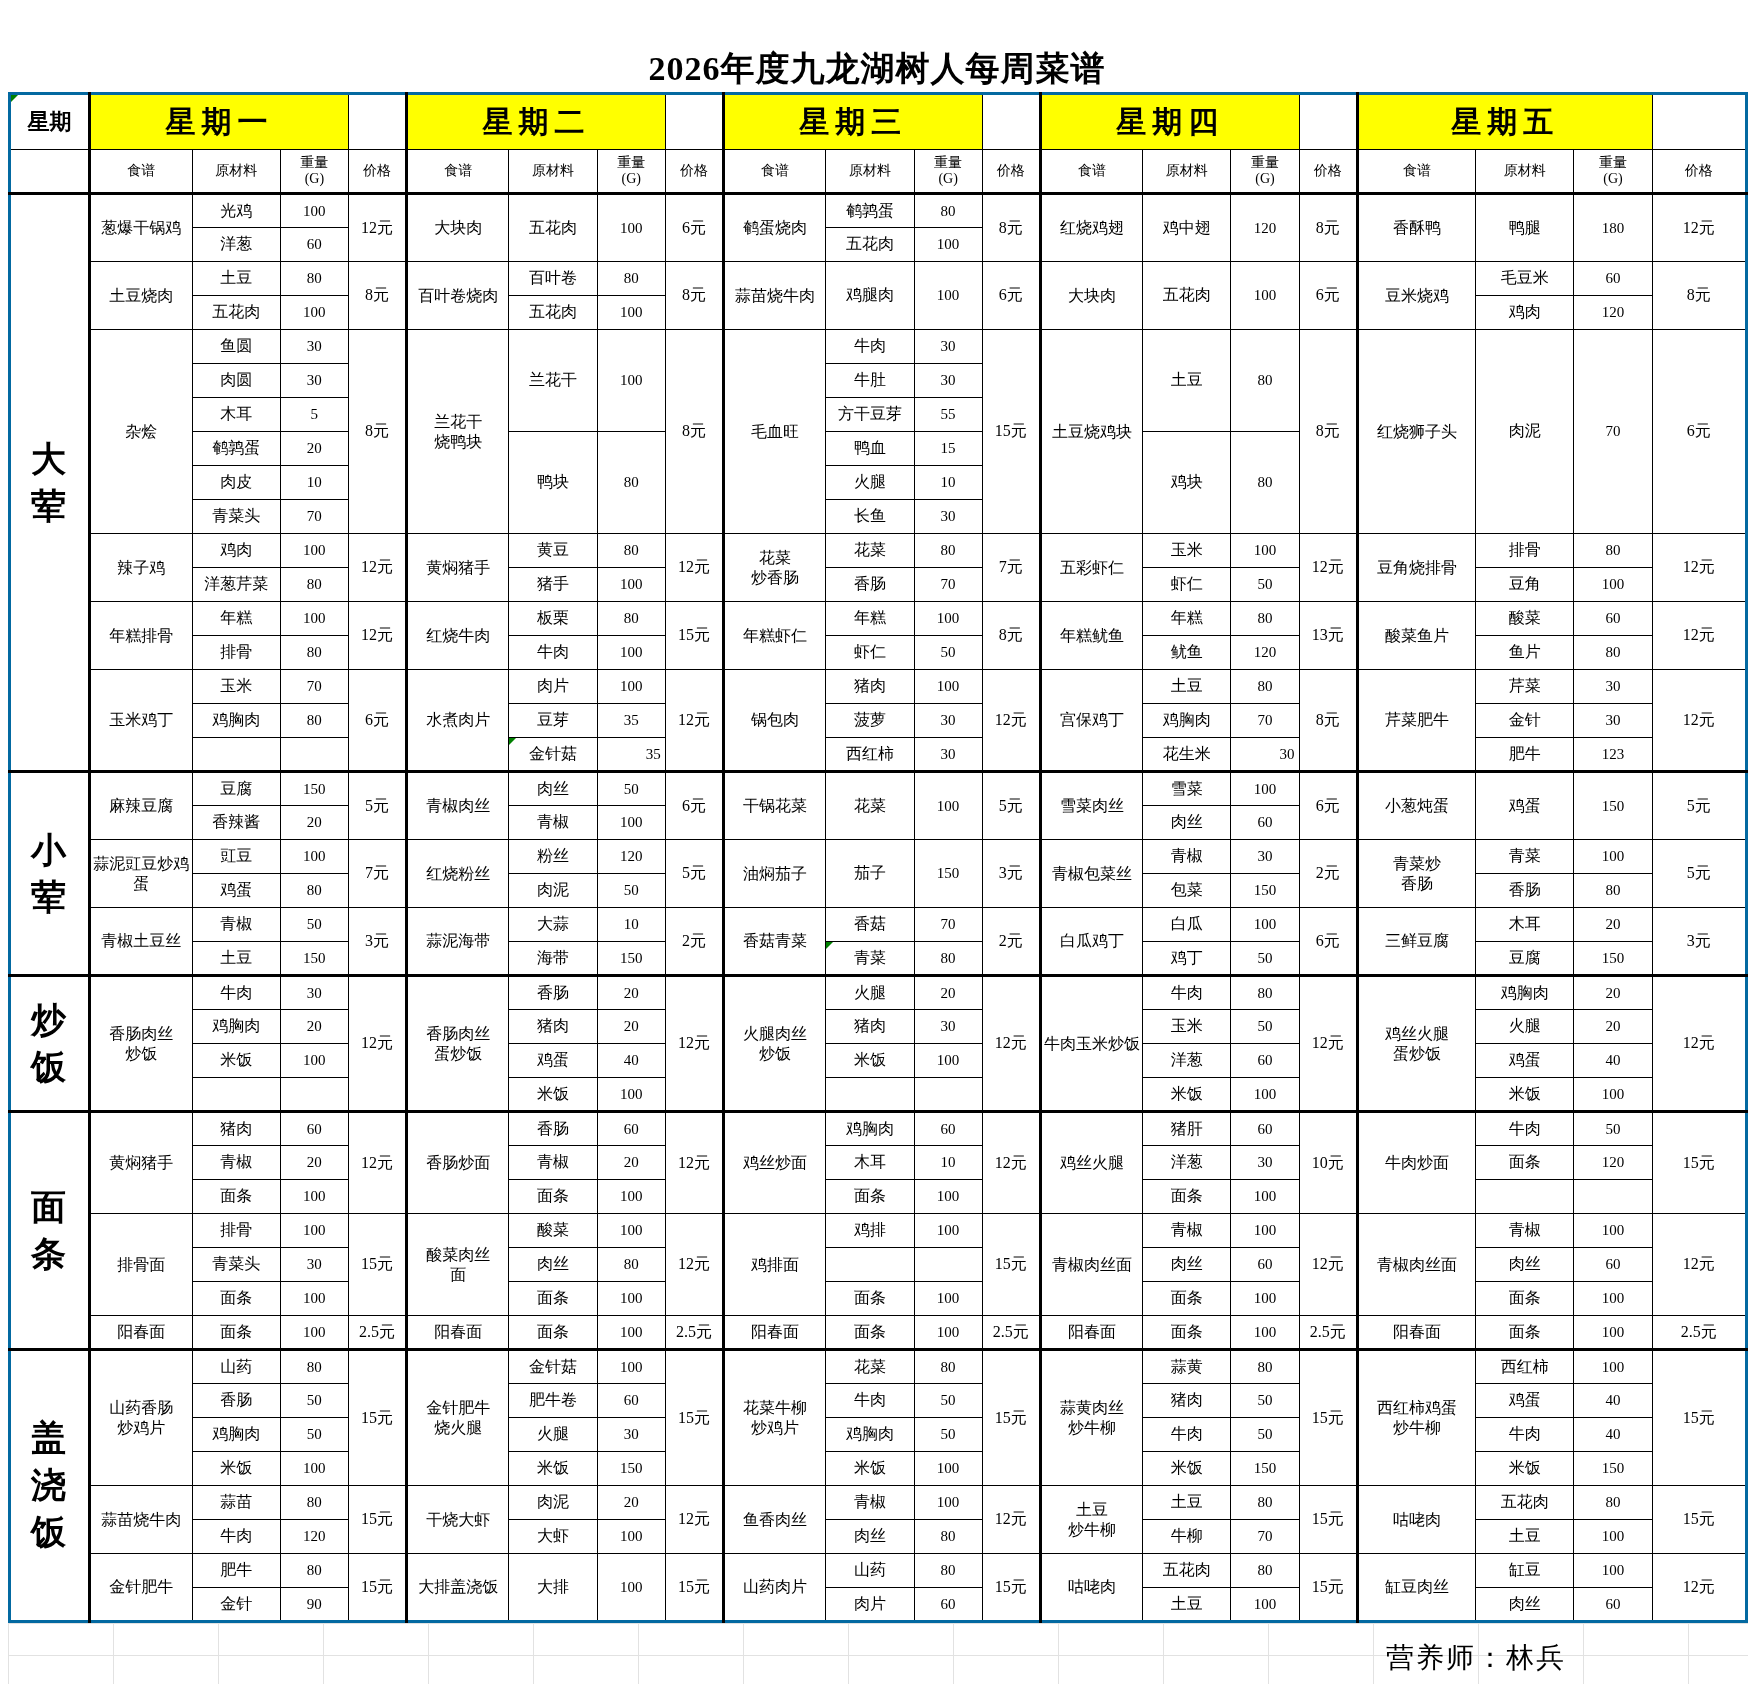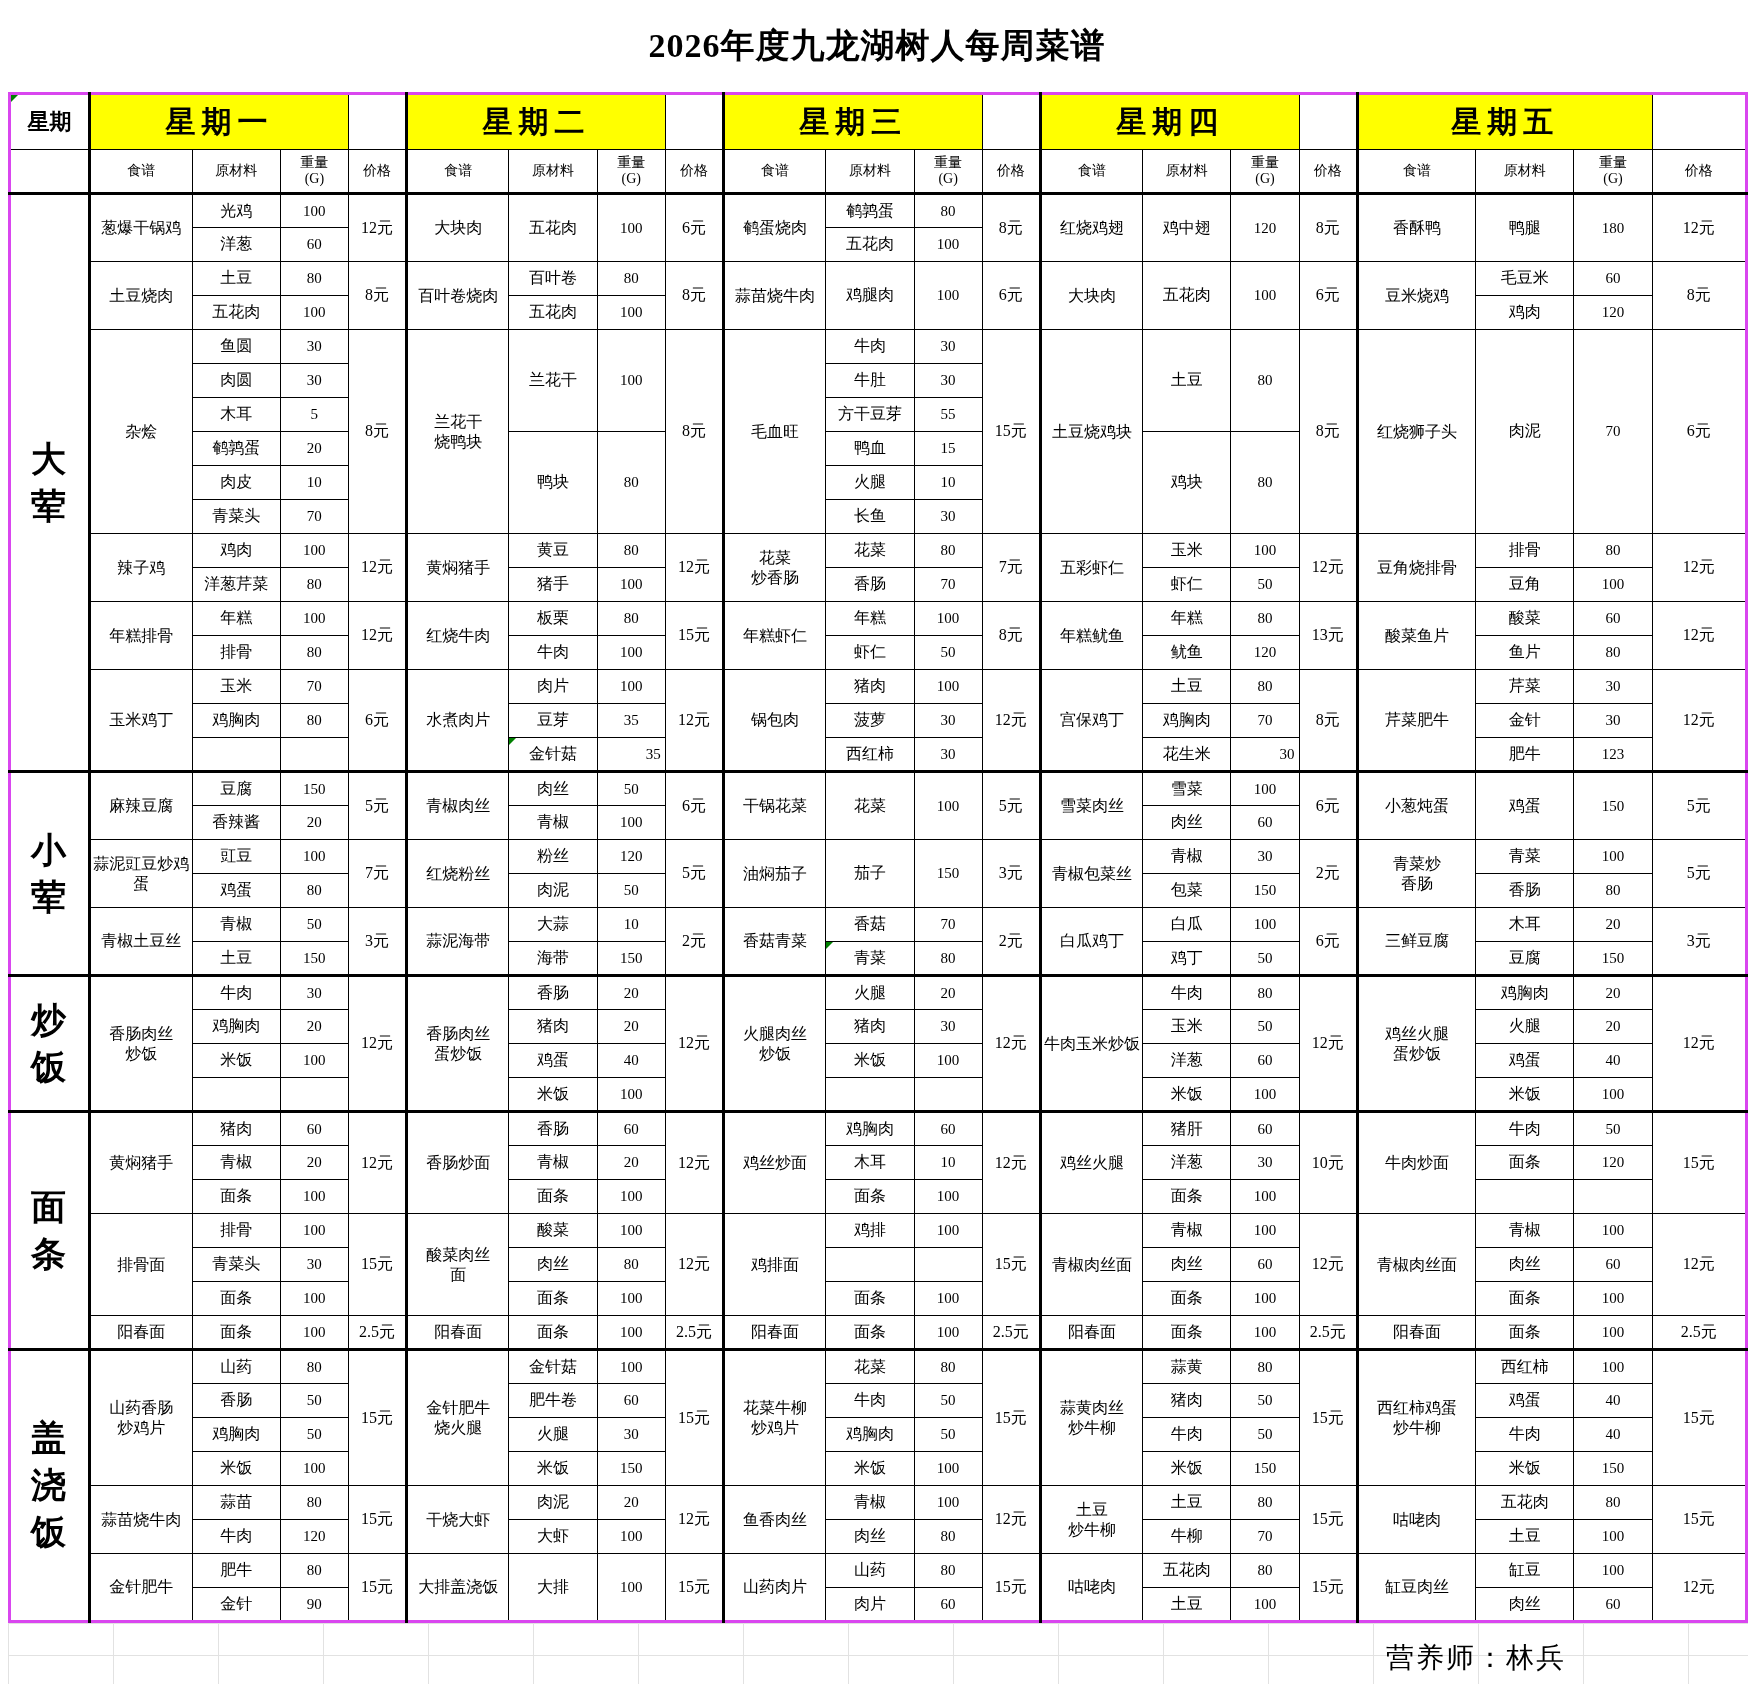--- a/index.html
+++ b/index.html
@@ -1,19 +1,19 @@
 <!DOCTYPE html>
 <html><head>
 <meta charset="utf-8">
 <style>
   html,body{margin:0;padding:0;background:#fff;}
   body{width:1754px;height:1684px;font-family:"Liberation Serif","DejaVu Serif",serif;color:#000;}
-  .title-bar{height:92px;display:flex;align-items:center;justify-content:center;}
+  .title-bar{height:92px;display:flex;align-items:flex-end;justify-content:center;}
   .title-bar h1{margin:0;font-size:34px;font-weight:bold;letter-spacing:1px;}
-  table{border-collapse:collapse;table-layout:fixed;width:1740px;margin-left:8px;border:3px solid #d946ef;}
+  table{border-collapse:collapse;table-layout:fixed;width:1740px;margin-left:8px;border:3px solid #0369a1;}
   td{border:1px solid #000;text-align:center;vertical-align:middle;padding:0 2px;overflow:hidden;position:relative;}
   tr.hdr1{height:56px;}
   tr.hdr2{height:44px;}
   tr.dr{height:34px;}
   .corner{font-weight:bold;font-size:22px;background:#fff;}
   .dayhead{background:#FFFF00;font-weight:bold;font-size:30px;letter-spacing:6px;}
   .daygap{background:#fff;}
   .subcell{font-size:14px;white-space:pre-line;line-height:1.15;}
   .cat{font-weight:bold;font-size:35px;letter-spacing:2px;font-family:Liberation Mono, monospace;}
   .dish{font-size:16px;white-space:pre-line;line-height:1.25;}

